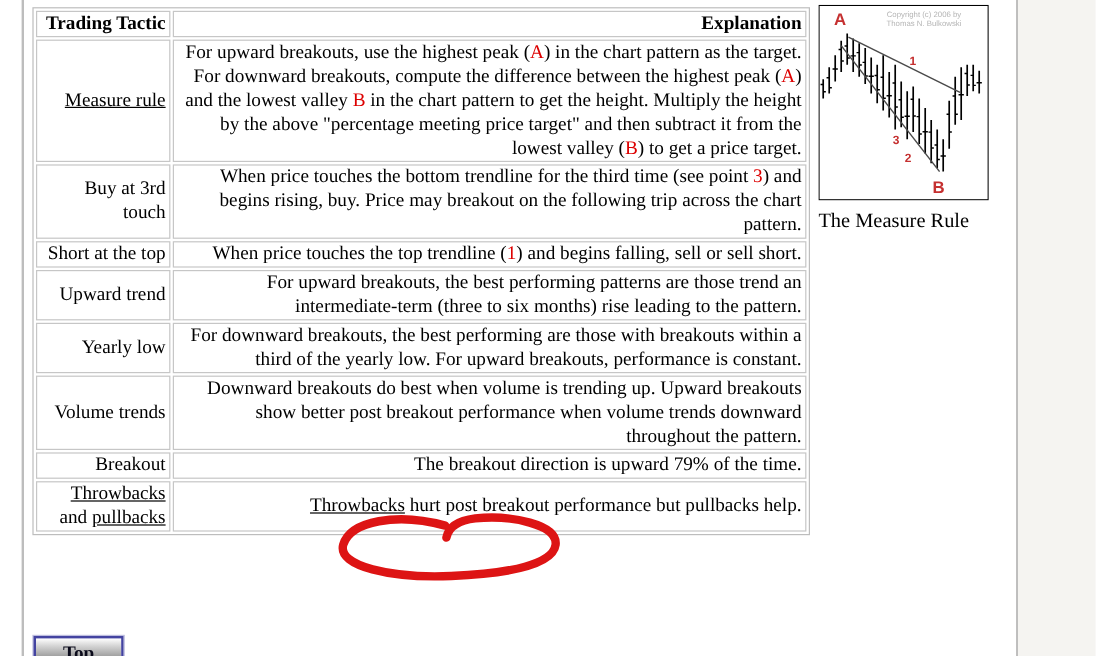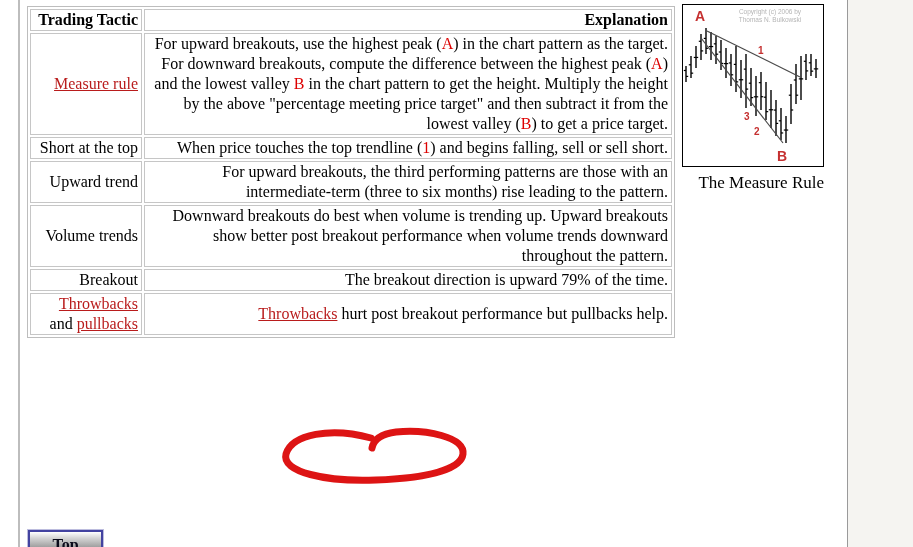--- a/index.html
+++ b/index.html
@@ -19,25 +19,25 @@
     position:absolute;left:27px;top:6px;width:648px;
     border-collapse:separate;border-spacing:2px;
     border:1px solid #bdbdbd;background:#fff;
     font-size:16px;line-height:20px;
   }
   table.tactics th, table.tactics td{
     border:1px solid #c6c6c6;padding:0 3px;vertical-align:middle;text-align:right;
   }
   table.tactics th{font-weight:bold;}
   td.tactic-cell, th.tactic-col{width:104px;}
-  a{color:#b91c1c;text-decoration:underline;cursor:pointer;}
+  a{color:#000000;text-decoration:underline;cursor:pointer;}
   .red{color:#dd0000;}
   
   .figure{position:absolute;left:682px;top:4px;width:142px;}
-  .figure .caption{margin-top:2px;text-align:right;font-size:17px;color:#000;}
+  .figure .caption{margin-top:2px;text-align:left;font-size:17px;color:#000;}
   .copy{font-size:6.5px;fill:#b5b5b5;font-family:"Liberation Sans",sans-serif;}
   .biglabel{font-size:14px;font-weight:bold;fill:#c53030;font-family:"Liberation Sans",sans-serif;}
   .numlabel{font-size:10px;font-weight:bold;fill:#c53030;font-family:"Liberation Sans",sans-serif;}
   
   .annot{position:absolute;left:276px;top:424px;width:195px;height:62px;z-index:4;pointer-events:none;}
   
   .top-btn{
     position:absolute;left:28px;top:530px;width:75px;height:28px;z-index:2;
     border:2px solid #4343a0;box-shadow:0 0 0 1px #bcbcde;
     background:linear-gradient(180deg,#ffffff 0%,#d6d6d6 25%,#8d8d8d 75%,#c2c2c2 100%);
@@ -57,26 +57,34 @@
       <th class="tactic-col">Trading Tactic</th>
       <th>Explanation</th>
     </tr>
   </thead>
   <tbody id="rows">
       <tr>
         <td class="tactic-cell"><a href="#">Measure rule</a></td>
         <td>For upward breakouts, use the highest peak (<span class="red">A</span>) in the chart pattern as the target. For downward breakouts, compute the difference between the highest peak (<span class="red">A</span>) and the lowest valley <span class="red">B</span> in the chart pattern to get the height. Multiply the height by the above "percentage meeting price target" and then subtract it from the lowest valley (<span class="red">B</span>) to get a price target.</td>
       </tr>
       <tr>
+        <td class="tactic-cell">Buy at 3rd touch</td>
+        <td>When price touches the bottom trendline for the third time (see point <span class="red">3</span>) and begins rising, buy. Price may breakout on the following trip across the chart pattern.</td>
+      </tr>
+      <tr>
         <td class="tactic-cell">Short at the top</td>
         <td>When price touches the top trendline (<span class="red">1</span>) and begins falling, sell or sell short.</td>
       </tr>
       <tr>
         <td class="tactic-cell">Upward trend</td>
-        <td>For upward breakouts, the third performing patterns are those with an intermediate-term (three to six months) rise leading to the pattern.</td>
+        <td>For upward breakouts, the best performing patterns are those trend an intermediate-term (three to six months) rise leading to the pattern.</td>
+      </tr>
+      <tr>
+        <td class="tactic-cell">Yearly low</td>
+        <td>For downward breakouts, the best performing are those with breakouts within a third of the yearly low. For upward breakouts, performance is constant.</td>
       </tr>
       <tr>
         <td class="tactic-cell">Volume trends</td>
         <td>Downward breakouts do best when volume is trending up. Upward breakouts show better post breakout performance when volume trends downward throughout the pattern.</td>
       </tr>
       <tr>
         <td class="tactic-cell">Breakout</td>
         <td>The breakout direction is upward 79% of the time.</td>
       </tr>
       <tr>

